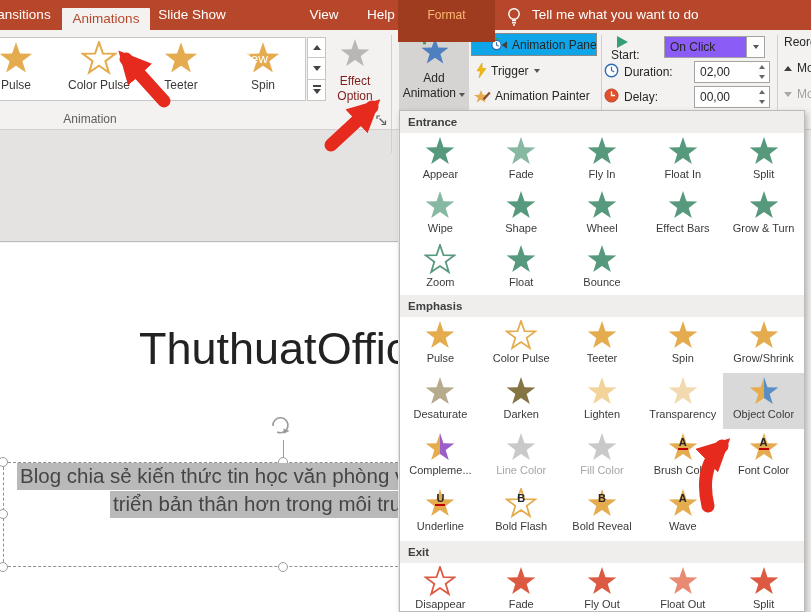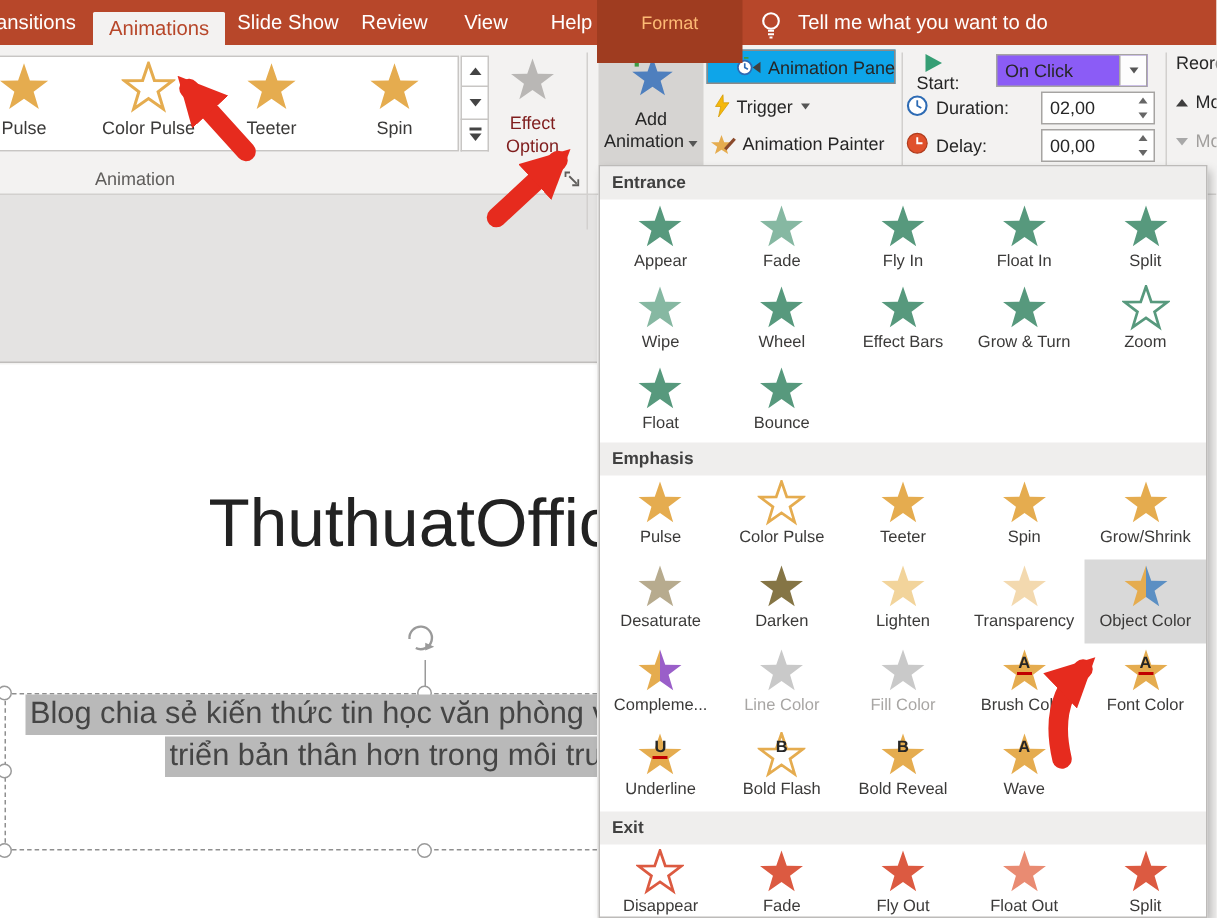--- a/index.html
+++ b/index.html
@@ -97,21 +97,21 @@
   <span class="abs" style="left:505px; top:6px;">
     <svg width="18" height="20" viewBox="0 0 18 20">
         <circle cx="9" cy="8" r="5.2" fill="none" stroke="#fff" stroke-width="1.4"></circle>
         <path d="M7,14.5 h4 M7,16.8 h4 M8,19 h2" stroke="#fff" stroke-width="1.4" fill="none"></path>
       </svg>
   </span>
   <div id="tellme" style="left:532px;">Tell me what you want to do</div>
 <div class="tab" style="left: -5px; width: 58px;">ansitions</div>
     <div class="tab active" style="left: 62px; width: 88px;">Animations</div>
     <div class="tab" style="left: 156px; width: 72px;">Slide Show</div>
-    <div class="tab" style="left: 234px; width: 58px;">Review</div>
+    <div class="tab" style="left: 217px; width: 58px; margin-top: 44px;">Review</div>
     <div class="tab" style="left: 301px; width: 46px;">View</div>
     <div class="tab" style="left: 357px; width: 48px;">Help</div>
   </div>
 
 <div id="ribbon">
   <div id="gallery-box">
       <div class="gal-item" style="left: -28px;"><span><svg width="36" height="36" viewBox="0 0 32 32">
             <path d="M16,1 L19.5,11.2 L30.3,11.4 L21.7,17.9 L24.8,28.1 L16,22 L7.2,28.1 L10.3,17.9 L1.7,11.4 L12.5,11.2 Z" fill="#e5ac4f"></path>
           </svg></span><div class="gal-label">Pulse</div></div>
       <div class="gal-item" style="left: 55px;"><span><svg width="36" height="36" viewBox="0 0 32 32">
@@ -329,20 +329,26 @@
       <div class="cell" style="height: 54px;">
         <span class="iconwrap"><svg width="32" height="32" viewBox="0 0 32 32">
             <path d="M16,1 L19.5,11.2 L30.3,11.4 L21.7,17.9 L24.8,28.1 L16,22 L7.2,28.1 L10.3,17.9 L1.7,11.4 L12.5,11.2 Z" fill="#86b8a2"></path>
           </svg></span>
         <div class="cell-label">Wipe</div>
       </div>
       <div class="cell" style="height: 54px;">
         <span class="iconwrap"><svg width="32" height="32" viewBox="0 0 32 32">
             <path d="M16,1 L19.5,11.2 L30.3,11.4 L21.7,17.9 L24.8,28.1 L16,22 L7.2,28.1 L10.3,17.9 L1.7,11.4 L12.5,11.2 Z" fill="#57997d"></path>
           </svg></span>
+        <div class="cell-label">Shape</div>
+      </div>
+      <div class="cell" style="height: 54px;">
+        <span class="iconwrap"><svg width="32" height="32" viewBox="0 0 32 32">
+            <path d="M16,1 L19.5,11.2 L30.3,11.4 L21.7,17.9 L24.8,28.1 L16,22 L7.2,28.1 L10.3,17.9 L1.7,11.4 L12.5,11.2 Z" fill="#57997d"></path>
+          </svg></span>
         <div class="cell-label">Wheel</div>
       </div>
       <div class="cell" style="height: 54px;">
         <span class="iconwrap"><svg width="32" height="32" viewBox="0 0 32 32">
             <path d="M16,1 L19.5,11.2 L30.3,11.4 L21.7,17.9 L24.8,28.1 L16,22 L7.2,28.1 L10.3,17.9 L1.7,11.4 L12.5,11.2 Z" fill="#57997d"></path>
           </svg></span>
         <div class="cell-label">Effect Bars</div>
       </div>
       <div class="cell" style="height: 54px;">
         <span class="iconwrap"><svg width="32" height="32" viewBox="0 0 32 32">

